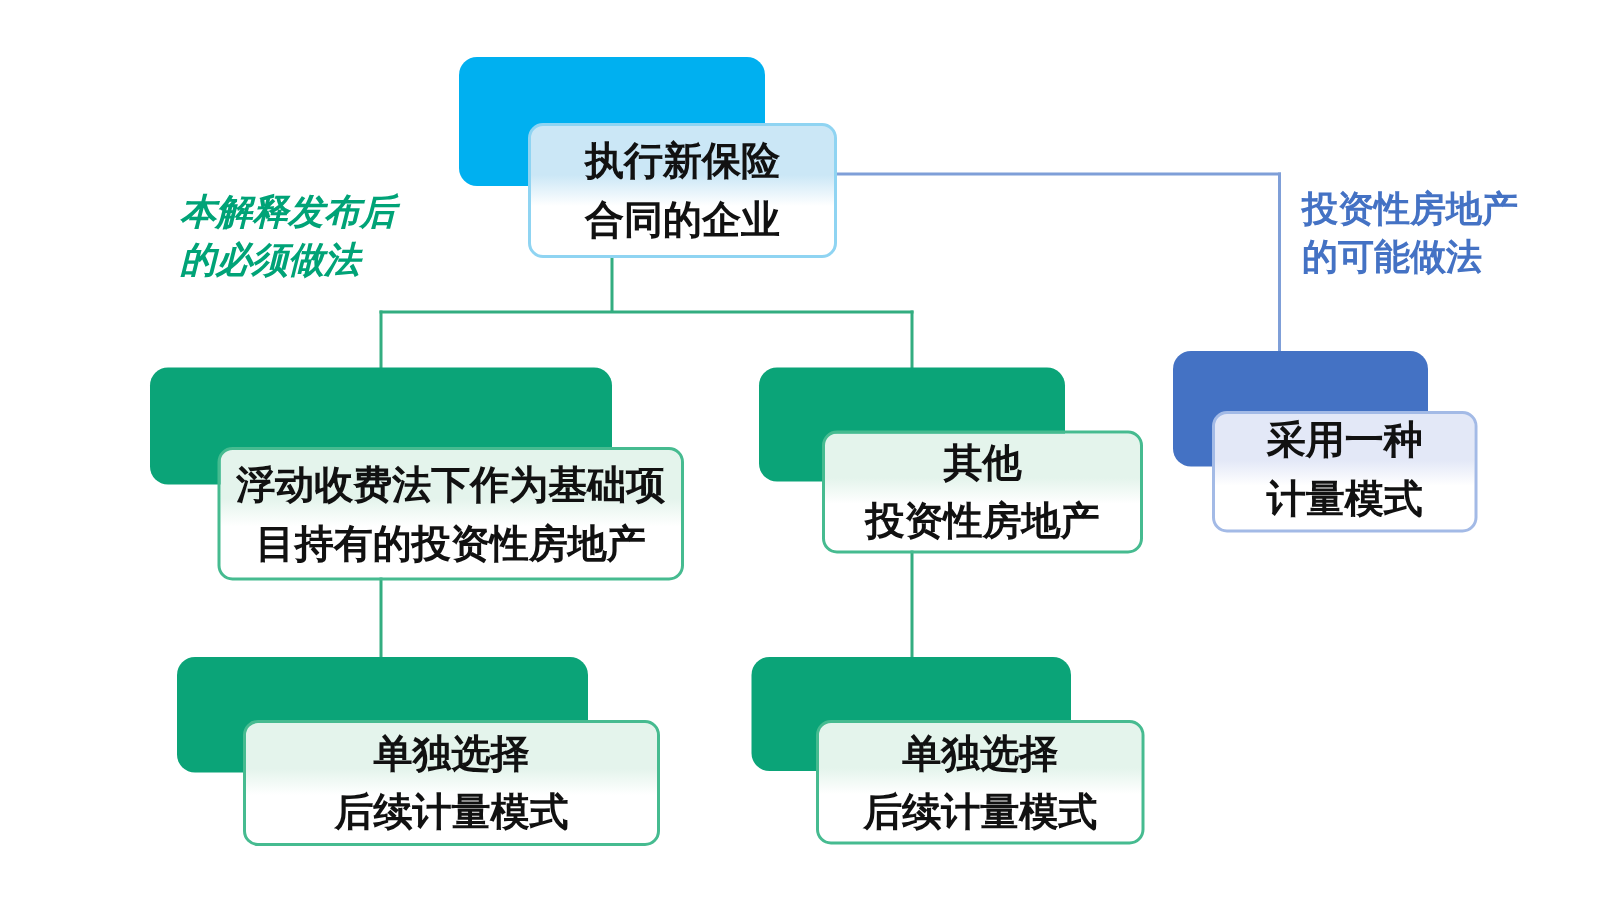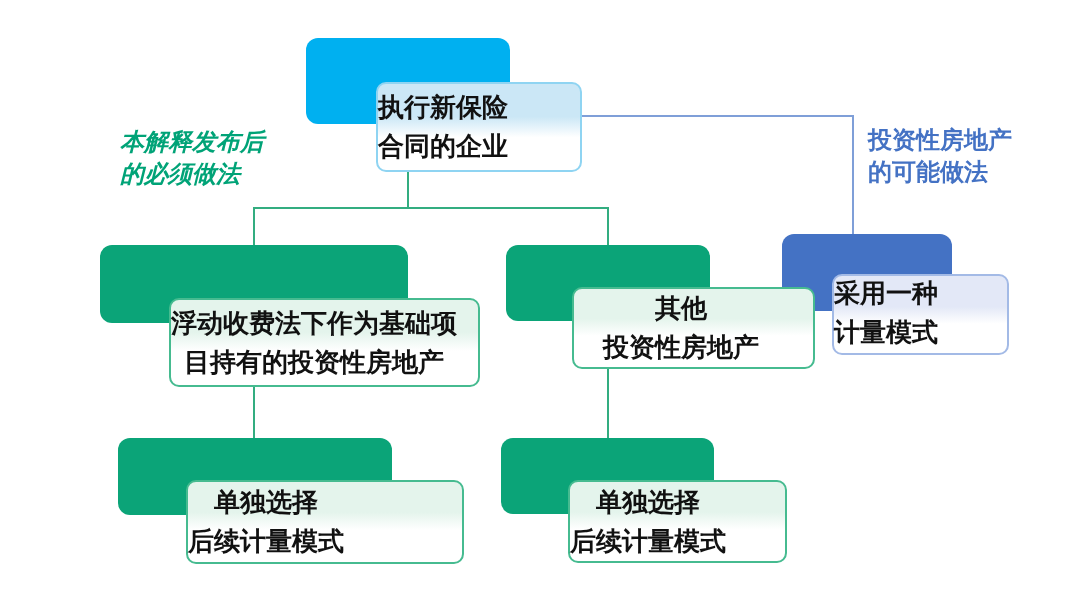--- a/index.html
+++ b/index.html
@@ -20,28 +20,27 @@
   
   .back { position: absolute; z-index: 2; border-radius: 12px; }
   .back.cyan  { background: var(--cyan, #00B0F0); }
   .back.green { background: var(--green, #0BA478); }
   .back.blue  { background: var(--blue, #4472C4); }
 
   
   .card {
     position: absolute; z-index: 3;
     border-radius: 10px;
-    display: flex; align-items: center; justify-content: flex-start;
+    display: flex; align-items: center; justify-content: center;
     text-align: center;
     font-weight: bold;
     color: #111111;
     font-size: 26px;
     line-height: 39px;
     white-space: pre-line;
-    margin-left: 24px;
   }
   .card.cyan {
     border: 2px solid var(--card-border-cyan, #8FD4F2);
     background: linear-gradient(180deg, var(--card-tint-cyan, #CBE7F6) 0%, var(--card-tint-cyan, #CBE7F6) 38%, #ffffff 62%);
   }
   .card.green {
     border: 2px solid var(--card-border-green, #46BB90);
     background: linear-gradient(180deg, var(--card-tint-green, #E4F4EC) 0%, var(--card-tint-green, #E4F4EC) 38%, #ffffff 60%);
   }
   .card.blue {
@@ -72,21 +71,21 @@
   #ln-blue-v { left: 852px; top: 115px; width: 2px;  height: 120px; }
 
   
   #bk-top   { left: 306px; top: 38px;  width: 204px; height: 86px; }
   #cd-top   { left: 352px; top: 82px;  width: 202px; height: 86px; }
 
   #bk-left  { left: 100px; top: 245px; width: 308px; height: 78px; }
   #cd-left  { left: 145px; top: 298px; width: 307px; height: 85px; }
 
   #bk-mid   { left: 506px; top: 245px; width: 204px; height: 76px; }
-  #cd-mid   { left: 548px; top: 287px; width: 210px; height: 78px; padding-left: 29px; }
+  #cd-mid   { left: 548px; top: 287px; width: 210px; height: 78px; }
 
   #bk-right { left: 782px; top: 234px; width: 170px; height: 77px; }
   #cd-right { left: 808px; top: 274px; width: 173px; height: 77px; }
 
   #bk-bleft { left: 118px; top: 438px; width: 274px; height: 77px; }
   #cd-bleft { left: 162px; top: 480px; width: 274px; height: 80px; }
 
   #bk-bmid  { left: 501px; top: 438px; width: 213px; height: 76px; }
   #cd-bmid  { left: 544px; top: 480px; width: 215px; height: 79px; }
 

